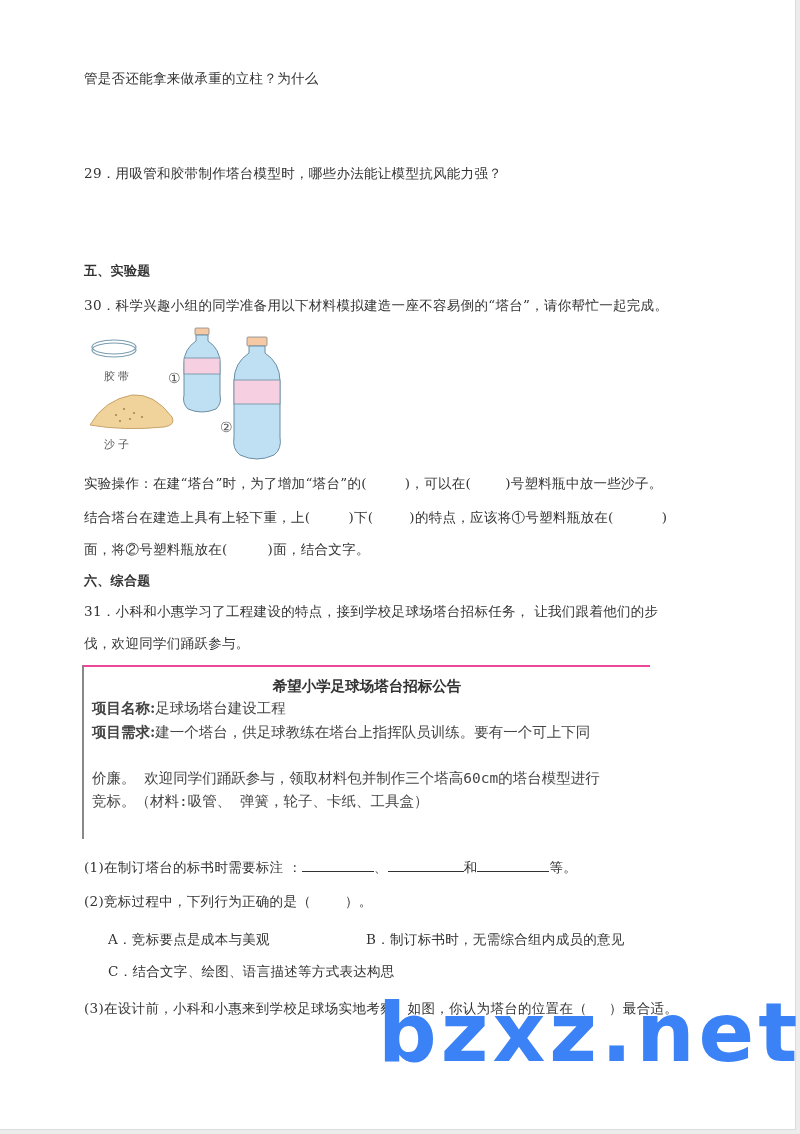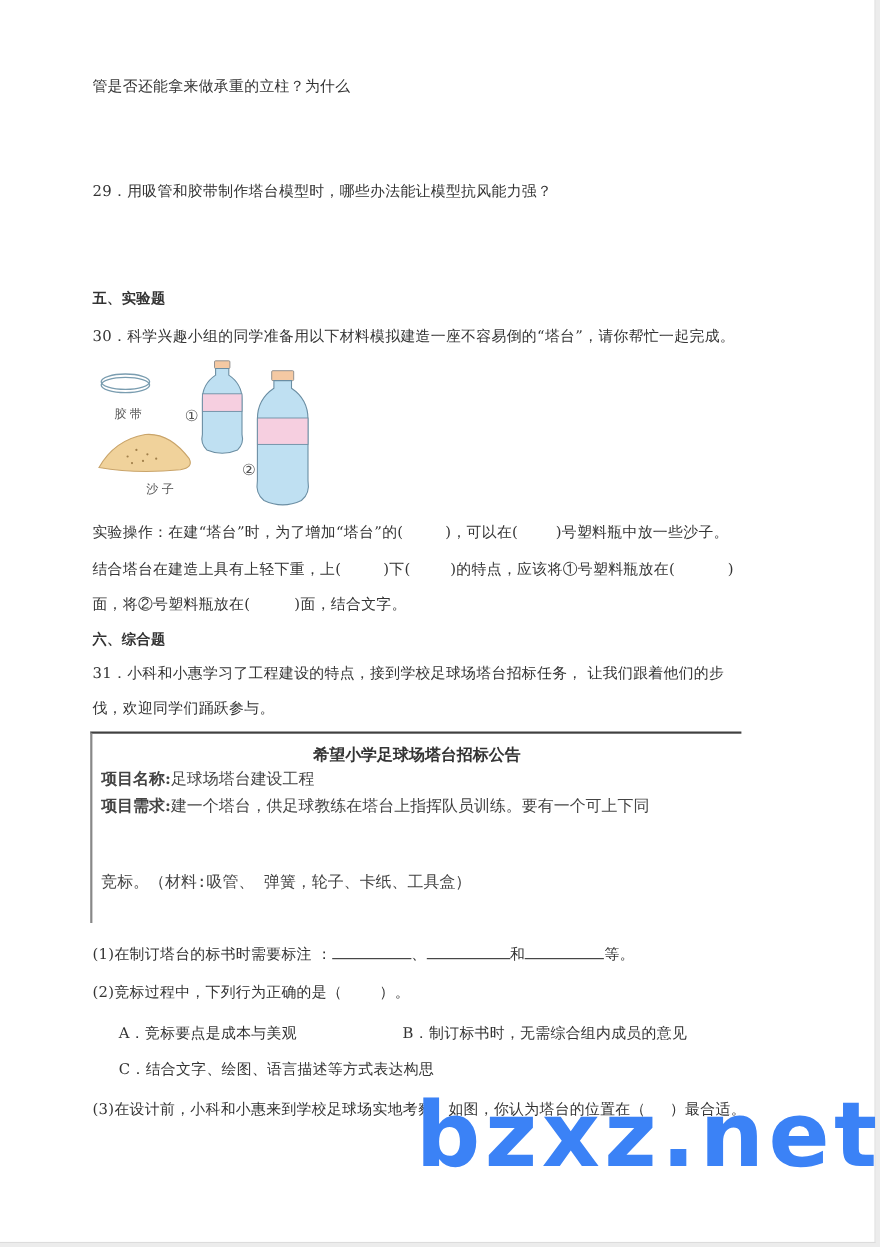--- a/index.html
+++ b/index.html
@@ -12,21 +12,21 @@
       border-right: 1px solid #dcdcdc; border-bottom: 1px solid #dcdcdc;
     }
     .line { position: absolute; left: 84px; font-size: 13.5px; white-space: nowrap; letter-spacing: 0.3px; }
     .heading { font-weight: bold; font-family: Liberation Serif, serif; font-size: 13px; }
     .blank { display: inline-block; }
     .uline { display: inline-block; border-bottom: 1px solid #333; height: 14px; vertical-align: baseline; }
     .fig { position: absolute; left: 84px; top: 325px; width: 220px; height: 140px; }
     .fig-label { position: absolute; font-size: 11px; color: #555; letter-spacing: 3px; }
     .notice-box {
       position: absolute; left: 82px; top: 665px; width: 566px; height: 172px;
-      border-top: 2px solid #404040; border-left: 2px solid #888; padding-left: 24px;
+      border-top: 2px solid #ec4899; border-left: 2px solid #888;
     }
     .notice-title { position: absolute; left: 0; right: 0; top: 10px; text-align: center; font-size: 14.5px; font-weight: bold; color: #333; }
     .notice-line { position: absolute; left: 8px; font-size: 14.5px; white-space: nowrap; color: #444; font-family: "DejaVu Sans Mono", "Liberation Mono", monospace; letter-spacing: 0px; }
     .notice-line b { font-family: "DejaVu Serif", serif; }
     .watermark {
       position: absolute; left: 378px; top: 985px; font-family: "DejaVu Sans", "Liberation Sans", sans-serif;
       font-size: 82px; font-weight: bold; color: #3b82f6; letter-spacing: 4px; pointer-events: none;
     }
   </style>
 </head>
@@ -70,21 +70,21 @@
         <rect x="100" y="33" width="36" height="16" fill="#f6cfe0" stroke="#6b8ea3" stroke-width="0.8"></rect>
       </g>
 
       <g>
         <rect x="163" y="12" width="20" height="9" rx="1" fill="#f5c9a3" stroke="#888" stroke-width="0.8"></rect>
         <path d="M165 21 L165 28 Q150 38 150 56 L150 112 Q148 124 156 130 Q173 138 190 130 Q198 124 196 112 L196 56 Q196 38 181 28 L181 21 Z" fill="#bfe0f2" stroke="#6b8ea3" stroke-width="1"></path>
         <rect x="150" y="55" width="46" height="24" fill="#f6cfe0" stroke="#6b8ea3" stroke-width="0.8"></rect>
       </g>
     </svg>
     <span class="fig-label" style="left:20px;top:44px;">胶带</span>
-    <span class="fig-label" style="left:20px;top:112px;margin-left:29px;">沙子</span>
+    <span class="fig-label" style="left:20px;top:112px;">沙子</span>
     <span class="fig-label" style="left:84px;top:45px;font-size:14px;">①</span>
     <span class="fig-label" style="left:136px;top:94px;font-size:14px;">②</span>
   </div>
 
   <div class="line" style="top:475px;">
     <span>实验操作：在建“塔台”时，为了增加“塔台”的(</span><span class="blank" style="width:38px;"></span><span>)，可以在(</span><span class="blank" style="width:34px;"></span><span>)号塑料瓶中放一些沙子。</span>
   </div>
 
   <div class="line" style="top:509px;">
     <span>结合塔台在建造上具有上轻下重，上(</span><span class="blank" style="width:38px;"></span><span>)下(</span><span class="blank" style="width:36px;"></span><span>)的特点，应该将①号塑料瓶放在(</span><span class="blank" style="width:48px;"></span><span>)</span>
@@ -102,20 +102,21 @@
   <div class="line" style="top:635px;">伐，欢迎同学们踊跃参与。</div>
 
   <div class="notice-box">
     <div class="notice-title">希望小学足球场塔台招标公告</div>
     <div class="notice-line" style="top:32px;">
       <b>项目名称:</b><span>足球场塔台建设工程</span>
     </div>
     <div class="notice-line" style="top:56px;">
       <b>项目需求:</b><span>建一个塔台，供足球教练在塔台上指挥队员训练。要有一个可上下同</span>
     </div>
+    <div class="notice-line" style="top:102px;">价廉。 欢迎同学们踊跃参与，领取材料包并制作三个塔高60cm的塔台模型进行</div>
     <div class="notice-line" style="top:125px;">竞标。（材料:吸管、 弹簧，轮子、卡纸、工具盒）</div>
   </div>
 
   <div class="line" style="top:857px;">
     <span>(1)在制订塔台的标书时需要标注 ：</span><span class="uline" style="width:72px;"></span><span>、</span><span class="uline" style="width:76px;"></span><span>和</span><span class="uline" style="width:72px;"></span><span>等。</span>
   </div>
 
   <div class="line" style="top:893px;">
     <span>(2)竞标过程中，下列行为正确的是（</span><span class="blank" style="width:34px;"></span><span>）。</span>
   </div>

